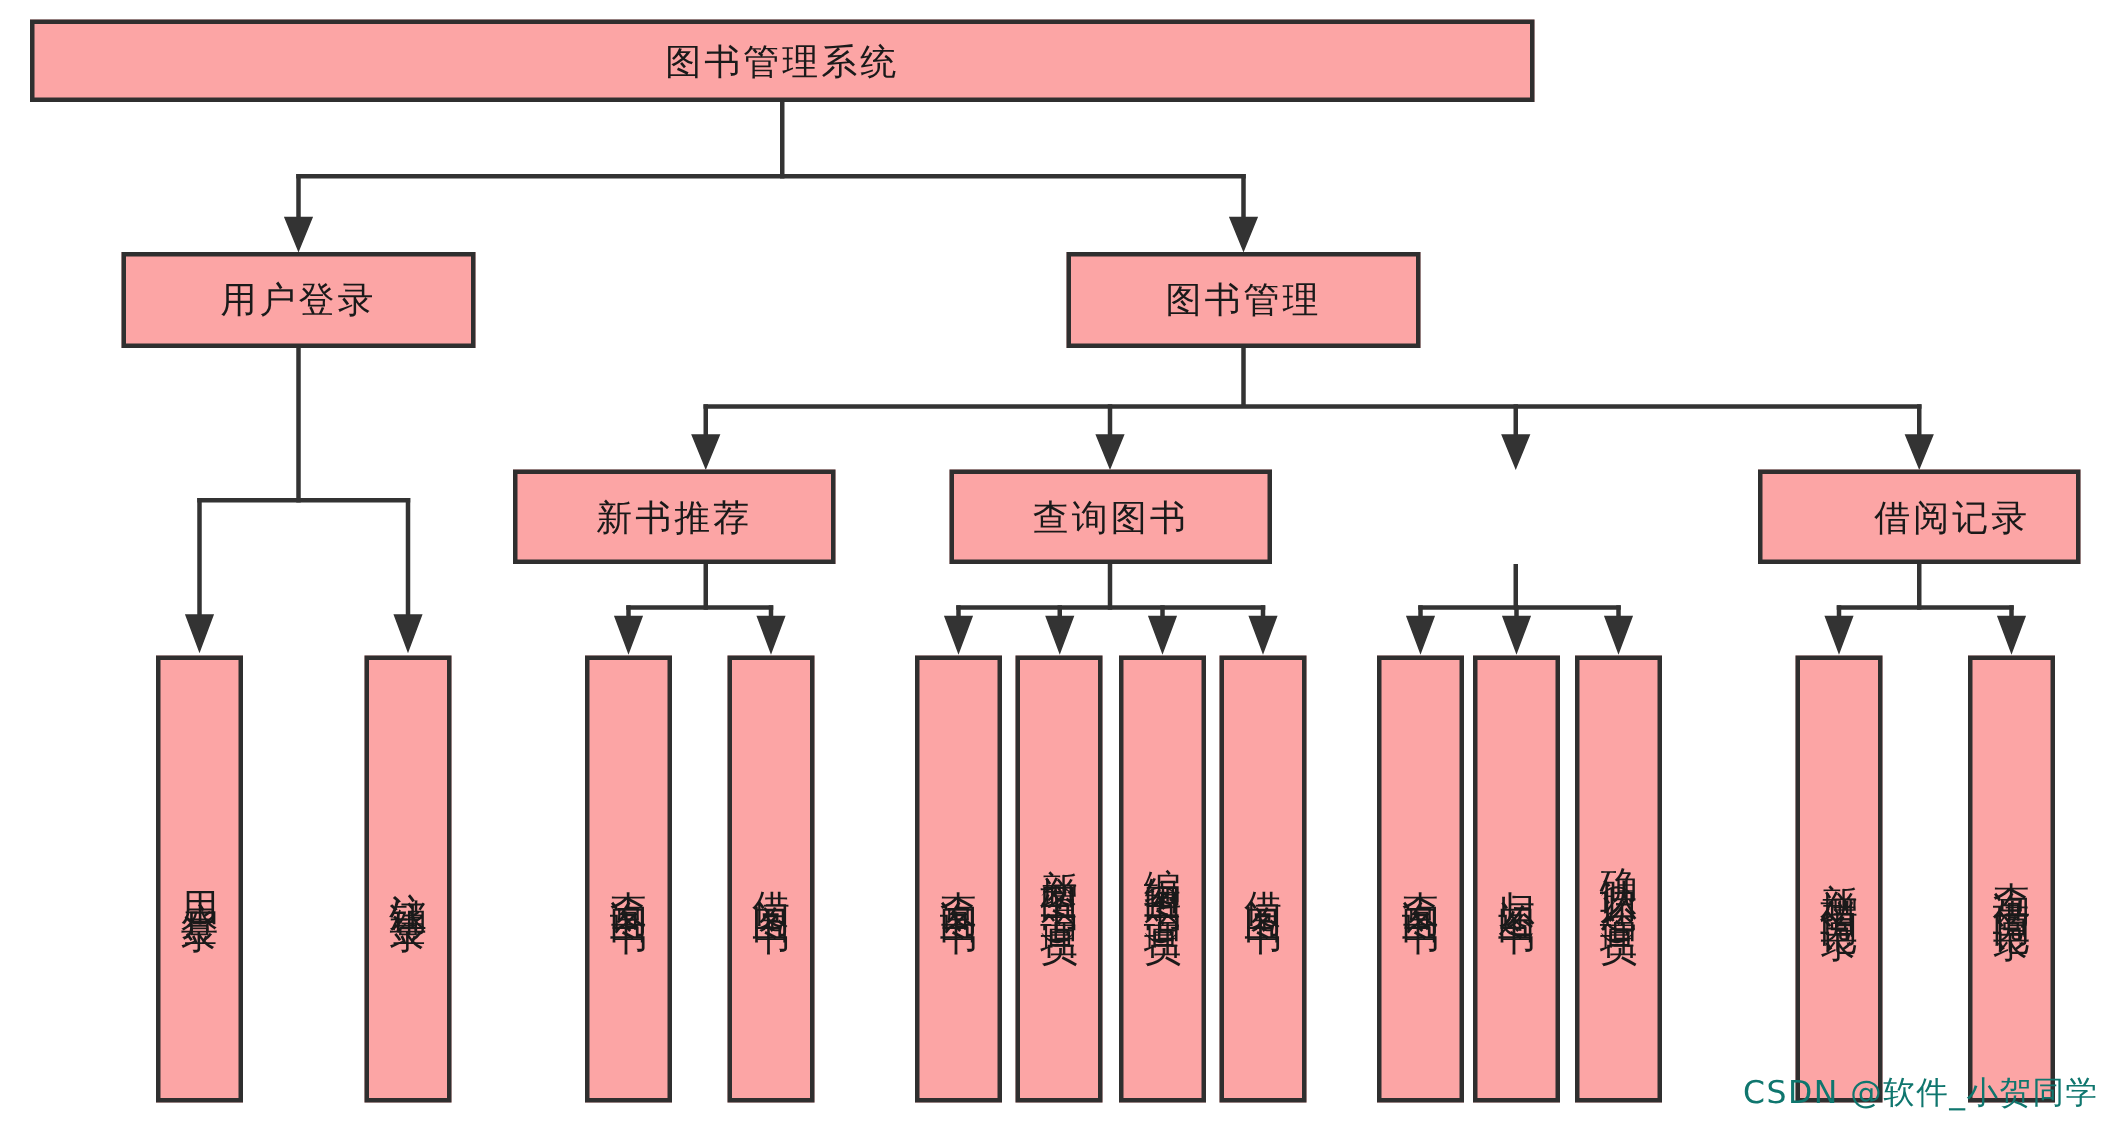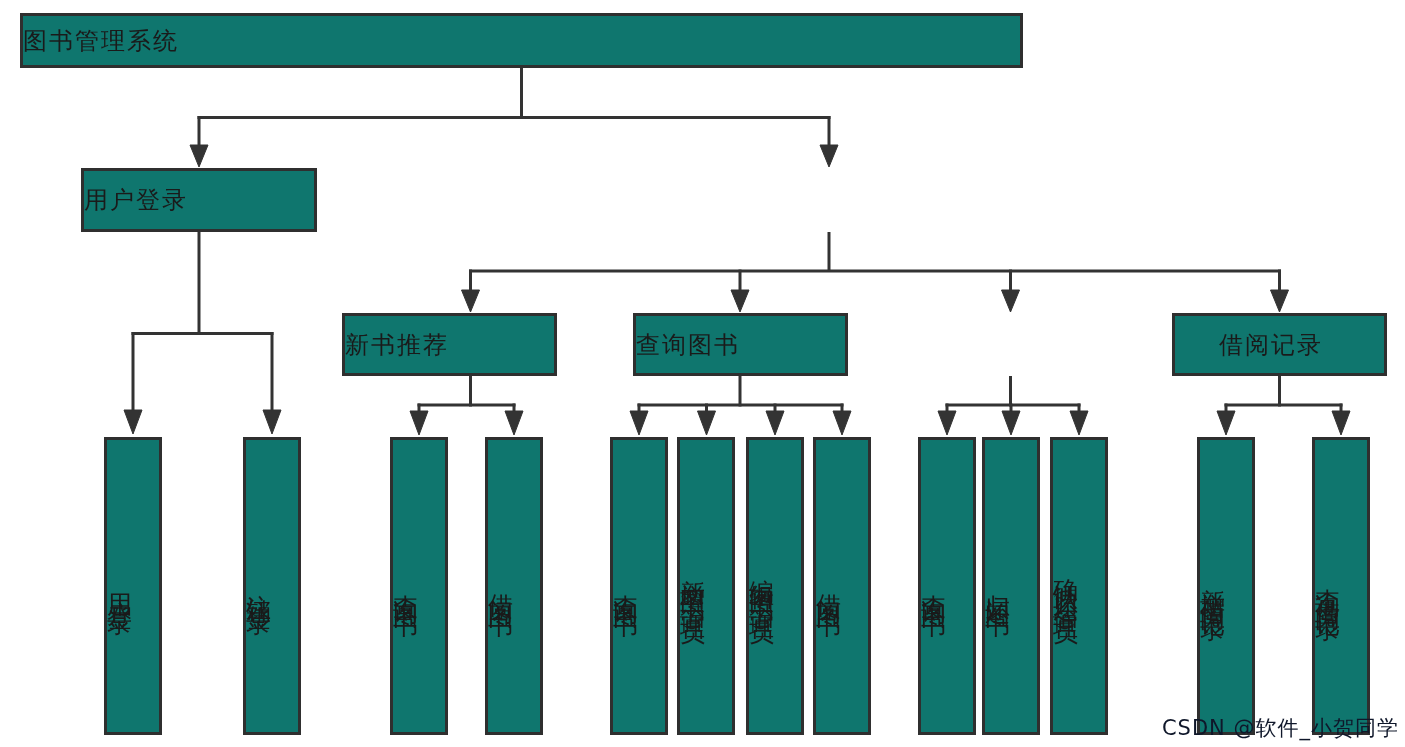--- a/index.html
+++ b/index.html
@@ -9,23 +9,23 @@
     background:#ffffff;
     font-family:"DejaVu Sans","Liberation Sans",sans-serif;
     overflow:hidden;
   }
   .wires{position:absolute;left:0;top:0;width:1405px;height:747px;z-index:1;}
   .wires line{stroke:#333333;stroke-width:3;}
   .wires polygon{fill:#333333;stroke:#333333;}
   .node{
     position:absolute;
     box-sizing:border-box;
-    background:#0f766e;
+    background:#fca5a5;
     border:3px solid #2f2f2f;
-    display:flex;align-items:center;justify-content:flex-start;
+    display:flex;align-items:center;justify-content:center;
     color:#1a1a1a;
     z-index:2;
   }
   .node .lbl{
     font-size:24px;
     letter-spacing:2px;
     white-space:nowrap;
     color:#1a1a1a;
   }
   .root{left:20px;top:13px;width:1003px;height:55px;}
@@ -38,21 +38,21 @@
     font-size:25px;
     letter-spacing:6px;
     line-height:1;
     color:#1a1a1a;
     white-space:nowrap;
   }
   .watermark{
     position:absolute;
     right:6px;bottom:5px;
     font-size:21px;
-    color:#0f172a;
+    color:#0f766e;
     z-index:3;
     white-space:nowrap;
     letter-spacing:1px;
   }
 </style>
 </head>
 <body>
 
 <div class="canvas">
 
@@ -132,20 +132,23 @@
     </g>
   </svg>
 
   <div class="node root">
     <span class="lbl">图书管理系统</span>
   </div>
 
   <div class="node lvl2" style="left:81px;">
     <span class="lbl">用户登录</span>
   </div>
+  <div class="node lvl2" style="left:711px;">
+    <span class="lbl">图书管理</span>
+  </div>
 
   <div class="node lvl3" style="left:342px;">
     <span class="lbl">新书推荐</span>
   </div>
   <div class="node lvl3" style="left:633px;">
     <span class="lbl">查询图书</span>
   </div>
   <div class="node lvl3" style="left:1172px;padding-left:44px;">
     <span class="lbl">借阅记录</span>
   </div>

